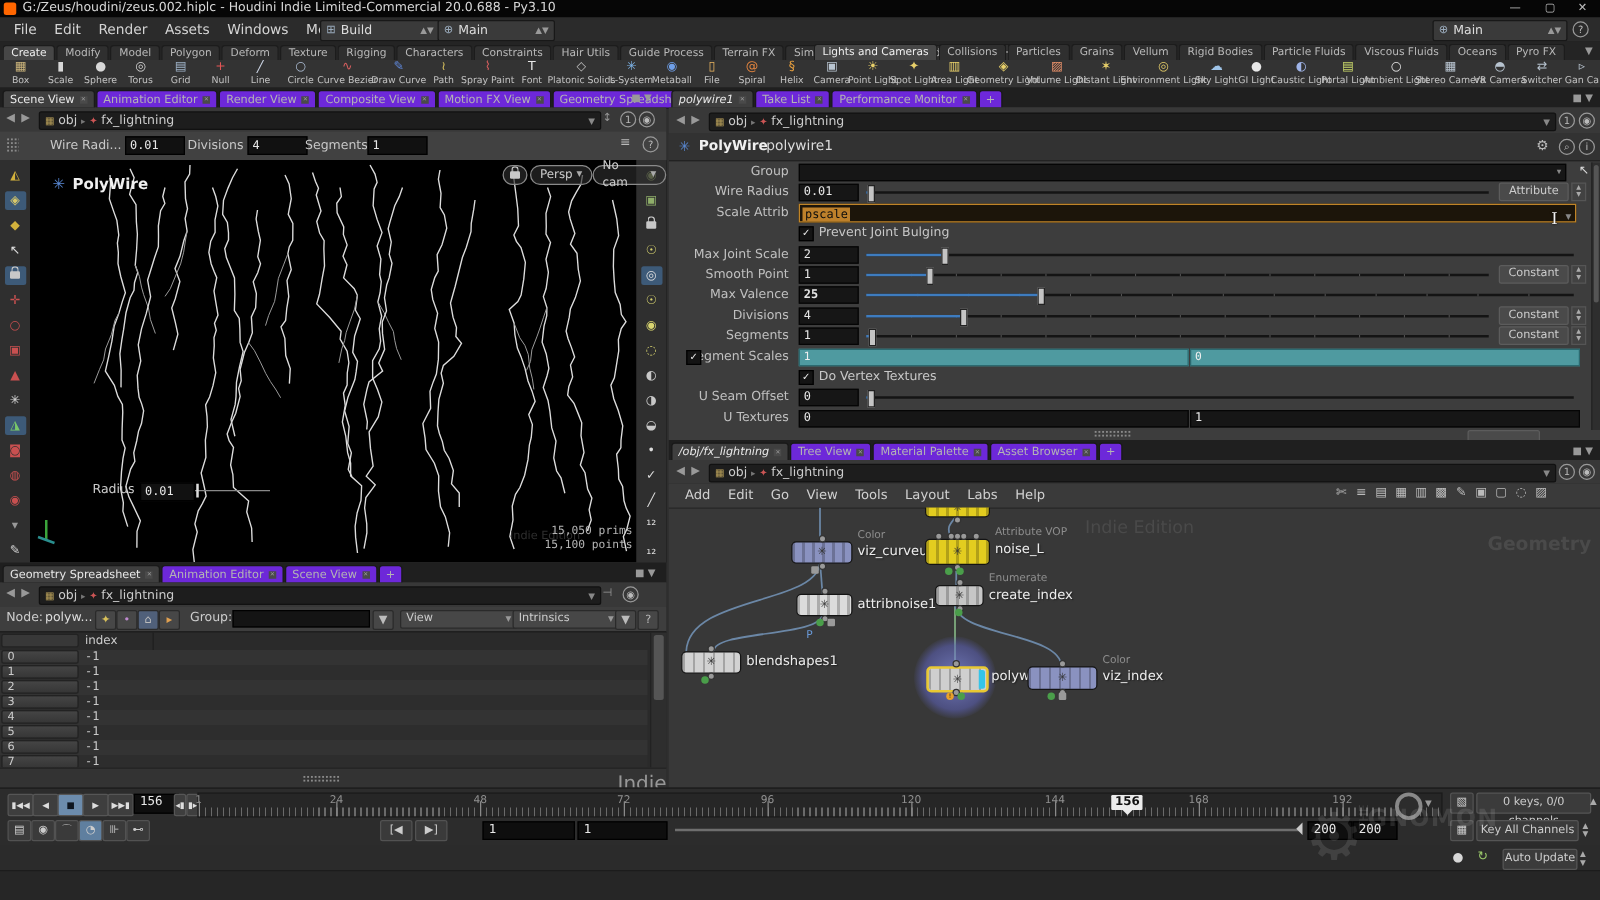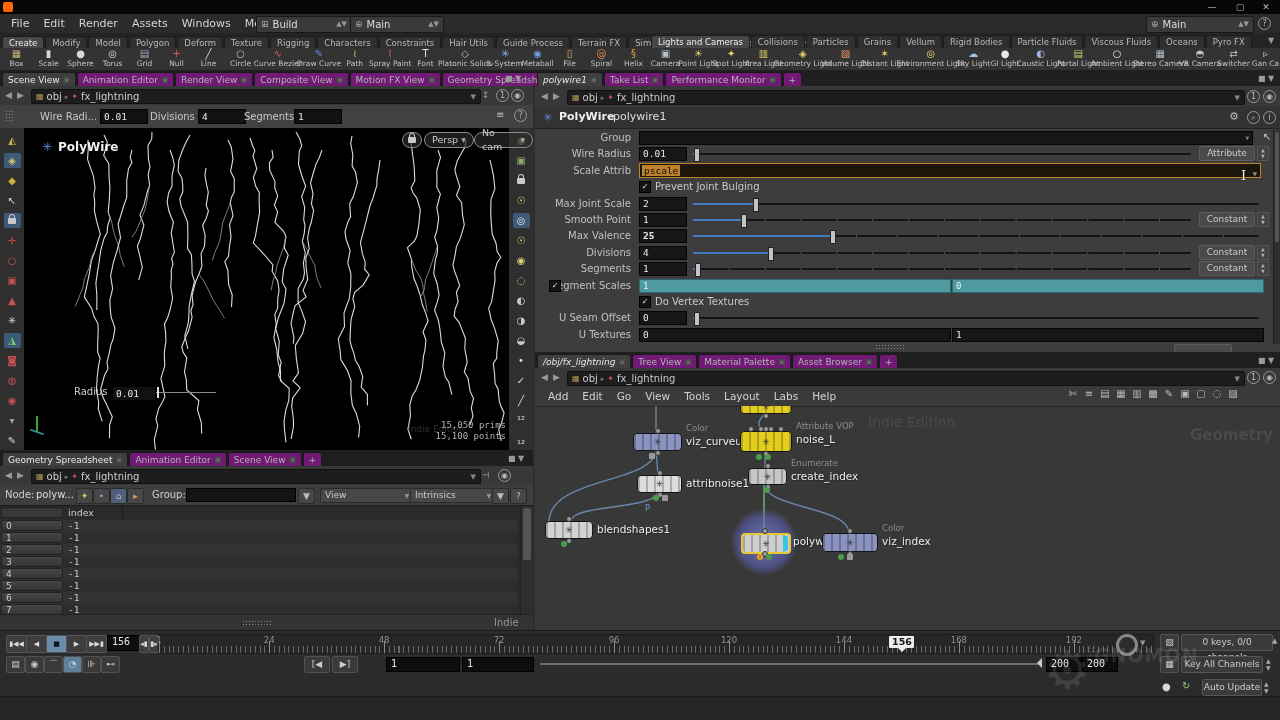--- a/index.html
+++ b/index.html
@@ -27,21 +27,21 @@
   .stab.act{background:#474747;color:#eee;}
   .stab.add{padding:0 4px;font-size:10px;}
   .shelftools{left:0;top:48px;width:1280px;height:22px;background:#333;border-bottom:1px solid #222;}
   .toolrow{display:flex;gap:3px;overflow:hidden;height:22px;}
   .tool{display:flex;flex-direction:column;align-items:center;min-width:25px;padding:0 2px;}
   .ticon{font-size:10px;line-height:12px;height:12px;}
   .tlabel{font-size:7.5px;line-height:8px;color:#c2c2c2;white-space:nowrap;}
 
   
   .panetabs{left:0;top:70px;width:1280px;height:16px;background:#1f1f1f;}
-  .ptab{display:inline-flex;align-items:center;gap:4px;height:13px;margin-top:2px;padding:0 5px;font-size:9px;color:#b4b4b4;background:#701a75;border:1px solid #191919;border-radius:3px 3px 0 0;margin-right:1px;white-space:nowrap;}
+  .ptab{display:inline-flex;align-items:center;gap:4px;height:13px;margin-top:2px;padding:0 5px;font-size:9px;color:#b4b4b4;background:#6d28d9;border:1px solid #191919;border-radius:3px 3px 0 0;margin-right:1px;white-space:nowrap;}
   .ptab.act{background:#3f3f3f;color:#e8e8e8;}
   .ptab .x{width:6px;height:6px;background:#4a4a4a;font-size:5px;line-height:6px;text-align:center;color:#999;}
   .panemenu{font-size:8px;color:#999;}
 
   
   .pathbar{background:#383838;border-bottom:1px solid #242424;}
   .navarr{font-size:9px;color:#999;display:inline-block;}
   .crumb{background:#1d1d1d;border:1px solid #111;border-radius:2px;height:13px;display:flex;align-items:center;gap:3px;padding:0 4px;font-size:10px;color:#ccc;}
   .cicon{font-size:8px;}
   .csep{color:#777;font-size:7px;}
@@ -141,20 +141,21 @@
   .gngear{position:absolute;left:-2px;top:2px;font-size:52px;}
   .gnthe{position:absolute;left:36px;top:10px;font-size:10px;transform:rotate(-90deg);}
 </style>
 </head>
 <body>
 
 <div id="root" class="nosel">
 
   <div class="abs titlebar">
     <div class="abs appicon"></div>
+    <div class="abs title-text">G:/Zeus/houdini/zeus.002.hiplc - Houdini Indie Limited-Commercial 20.0.688 - Py3.10</div>
     <div class="abs winbtn" style="left:1200px">—</div>
     <div class="abs winbtn" style="left:1228px">▢</div>
     <div class="abs winbtn" style="left:1254px">✕</div>
   </div>
 
   <div class="abs menubar">
     <div class="abs" style="left:4px;top:0" id="menus"><span class="menu-item">File</span><span class="menu-item">Edit</span><span class="menu-item">Render</span><span class="menu-item">Assets</span><span class="menu-item">Windows</span><span class="menu-item">Megascans</span><span class="menu-item">Labs</span><span class="menu-item">Help</span></div>
     <div class="abs combo" style="left:256px;top:2px;width:86px">
       <span style="font-size:9px;color:#9ab">⊞</span>
       <span>Build</span>
@@ -829,21 +830,21 @@
         <div class="throw" style="top: 98px; background: rgb(45, 45, 45);">
           <div class="rownum" style="top: 0px;">7</div>
           <div class="cellv">-1</div>
         </div>
         <div class="vscroll" style="left: 520px; top: 0px; width: 12px; height: 109px; position: absolute;">
           <div class="vthumb" style="left: 2px; top: 2px; width: 8px; height: 52px; position: absolute;"></div>
         </div>
       </div>
     <div class="abs" style="left:0;top:164px;width:533px;height:16px;background:#333;border-top:1px solid #222">
       <div class="abs grip" style="left:242px;top:5px;width:30px;height:6px"></div>
-      <div class="abs" style="left:494px;top:2px;font-size:10px;color:#979797">Indie</div>
+      <div class="abs" style="left:494px;top:2px;font-size:16px;color:#979797">Indie</div>
     </div>
   </div>
 
   <div class="abs playbar">
     <div id="transport">
         <div class="tbtn" style="left: 6px; top: 4px; position: absolute;">▮◀◀</div>
         <div class="tbtn" style="left: 26px; top: 4px; position: absolute;">◀</div>
         <div class="tbtn act" style="left: 46px; top: 4px; position: absolute;">■</div>
         <div class="tbtn" style="left: 66px; top: 4px; position: absolute;">▶</div>
         <div class="tbtn" style="left: 86px; top: 4px; position: absolute;">▶▶▮</div>

